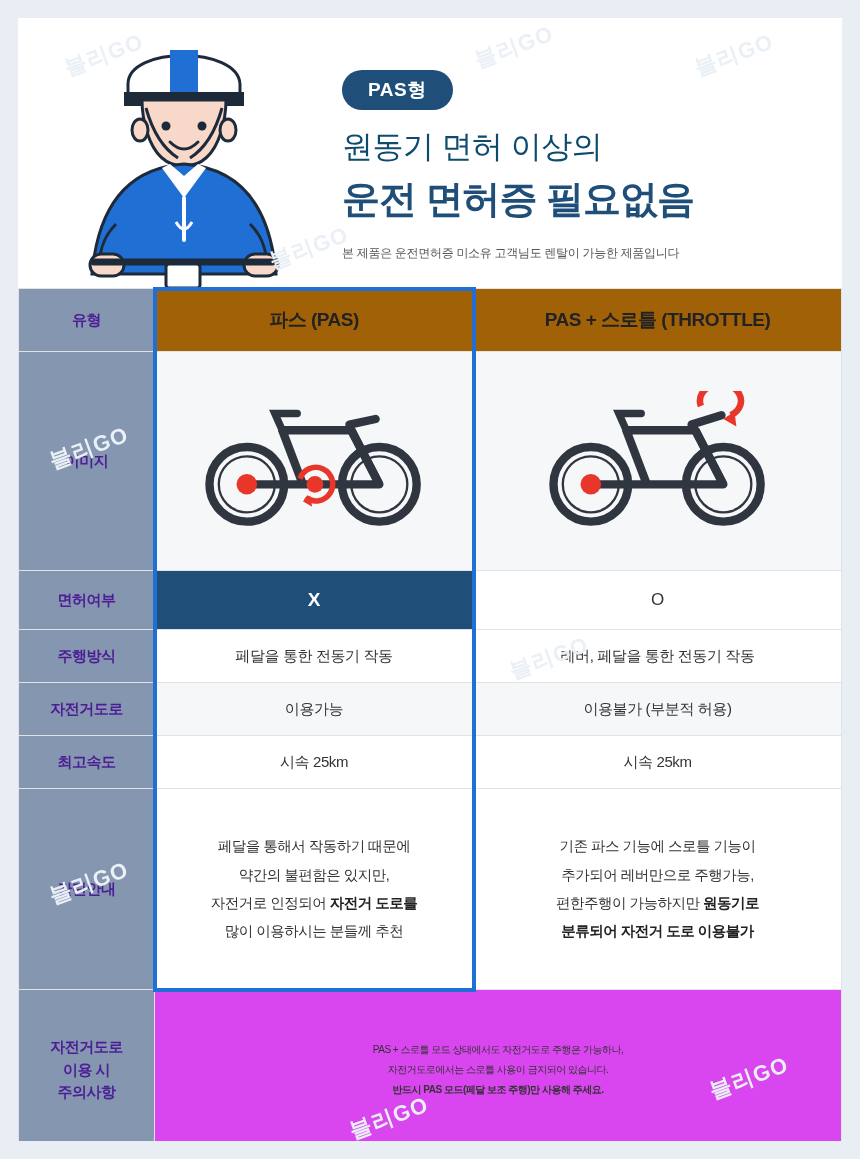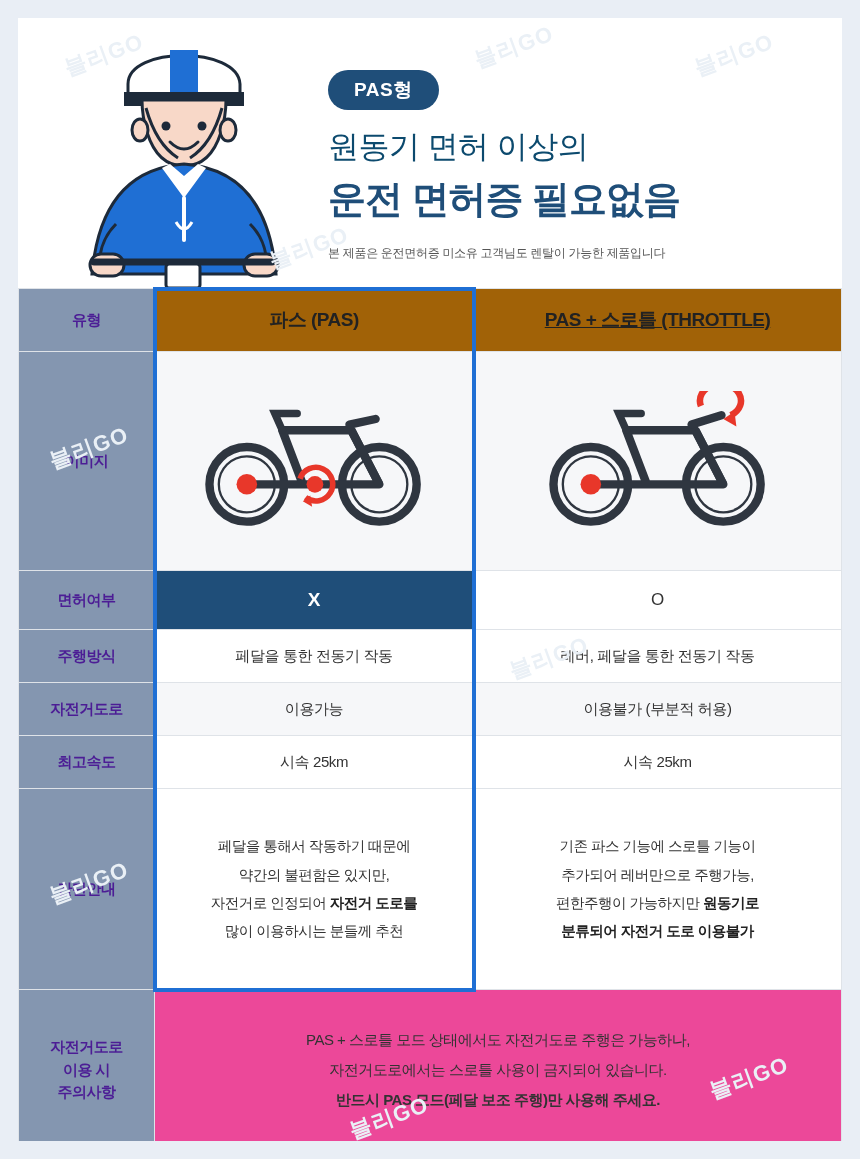--- a/index.html
+++ b/index.html
@@ -45,21 +45,21 @@
     height:270px;
     background:#ffffff;
   }
   .rider{
     position:absolute;
     left:40px;top:8px;
     width:250px;height:262px;
   }
   .header-text{
     position:absolute;
-    left:310px;top:52px;
+    left:324px;top:52px;
     width:500px;
   }
   .badge{
     display:inline-block;
     background:#1f4e79;
     color:#ffffff;
     font-size:19px;
     font-weight:700;
     padding:7px 26px;
     border-radius:20px;
@@ -102,21 +102,21 @@
     width:135px;
     background:#8496b0;
     color:#4c1d95;
     font-size:15px;
     font-weight:700;
     text-align:center;
     letter-spacing:-0.5px;
     line-height:1.5;
   }
   .colA{width:318px;}
-  .colB{width:auto;text-decoration:underline;}
+  .colB{width:auto;}
   .hdr{
     height:62px;
     text-align:center;
     font-size:19px;
     font-weight:700;
     color:#222222;
     background:#a16207;
     letter-spacing:-0.5px;
   }
   .imgcell{
@@ -155,25 +155,25 @@
     color:#333333;
     line-height:1.95;
     letter-spacing:-0.5px;
     background:#ffffff;
     padding:6px 18px;
   }
   .guide b{color:#222222;font-weight:700;}
   .note{
     height:160px;
     text-align:center;
-    font-size:15px;
+    font-size:10px;
     color:#333333;
     line-height:2;
     letter-spacing:-0.5px;
-    background:#ec4899;
+    background:#d946ef;
     padding:6px 20px;
   }
   .note b{font-weight:700;}
 
   
   .hl{
     position:absolute;
     border:4px solid #1f6fd4;
     pointer-events:none;
     z-index:4;

